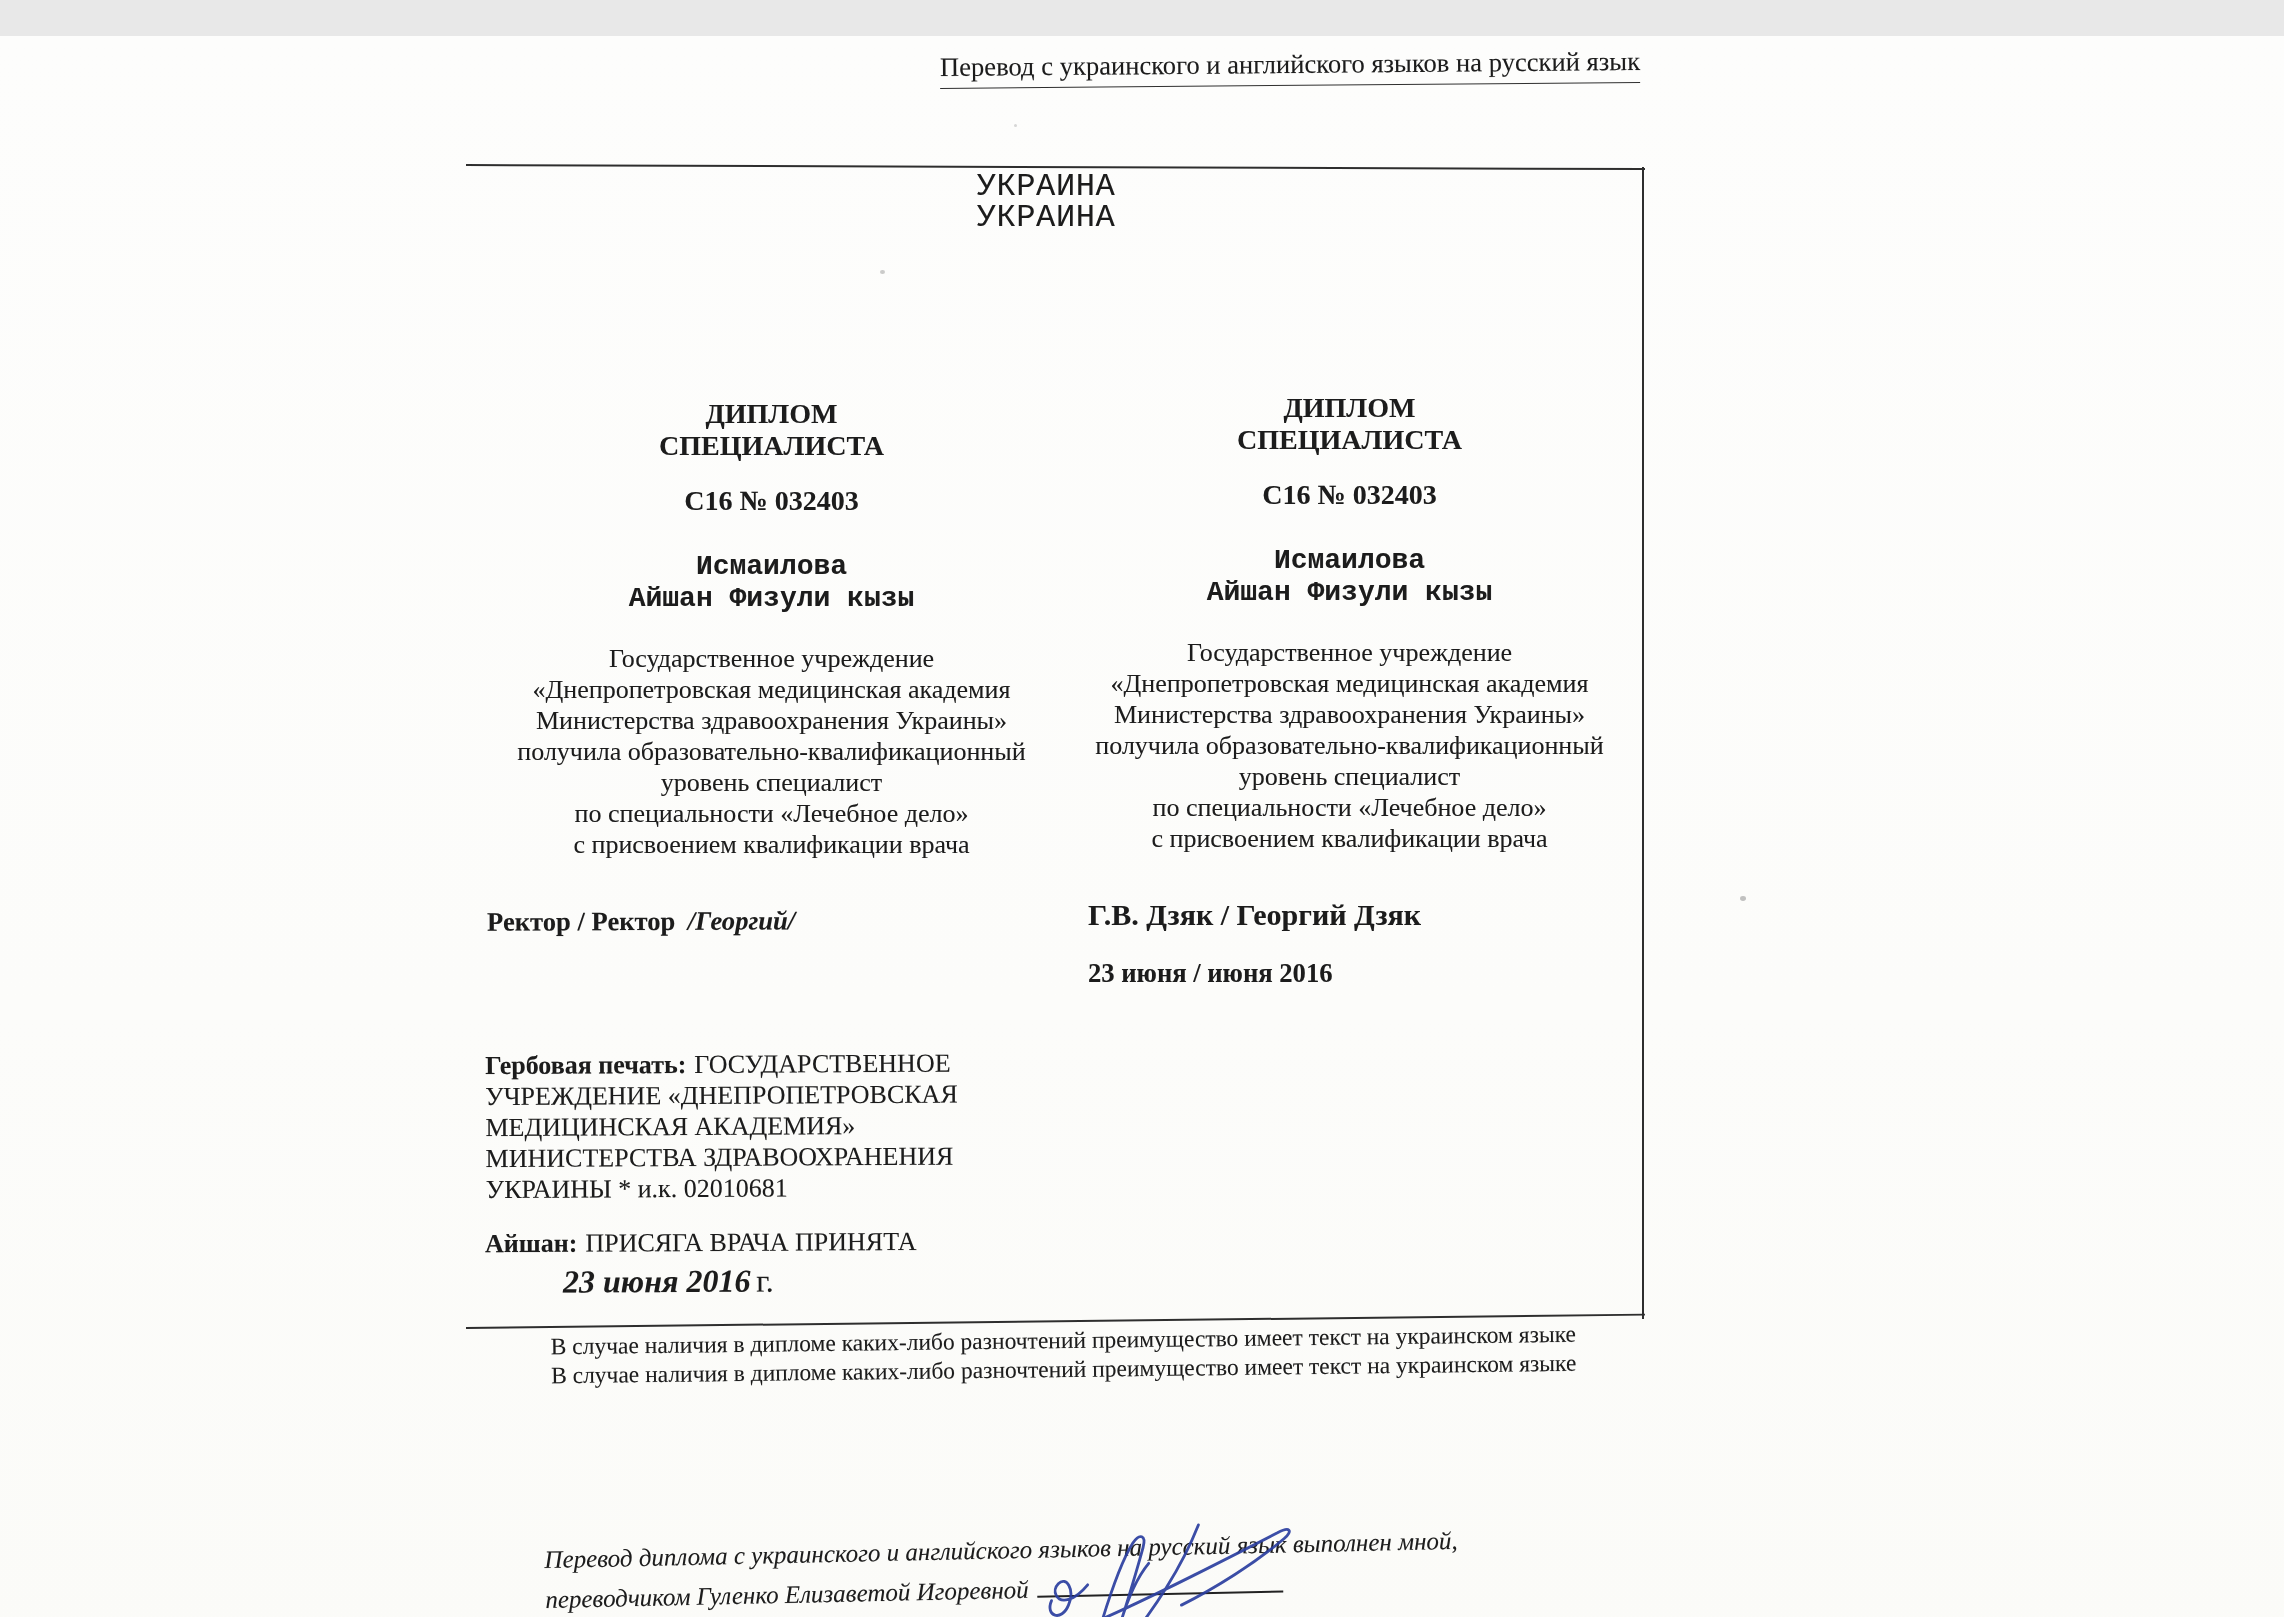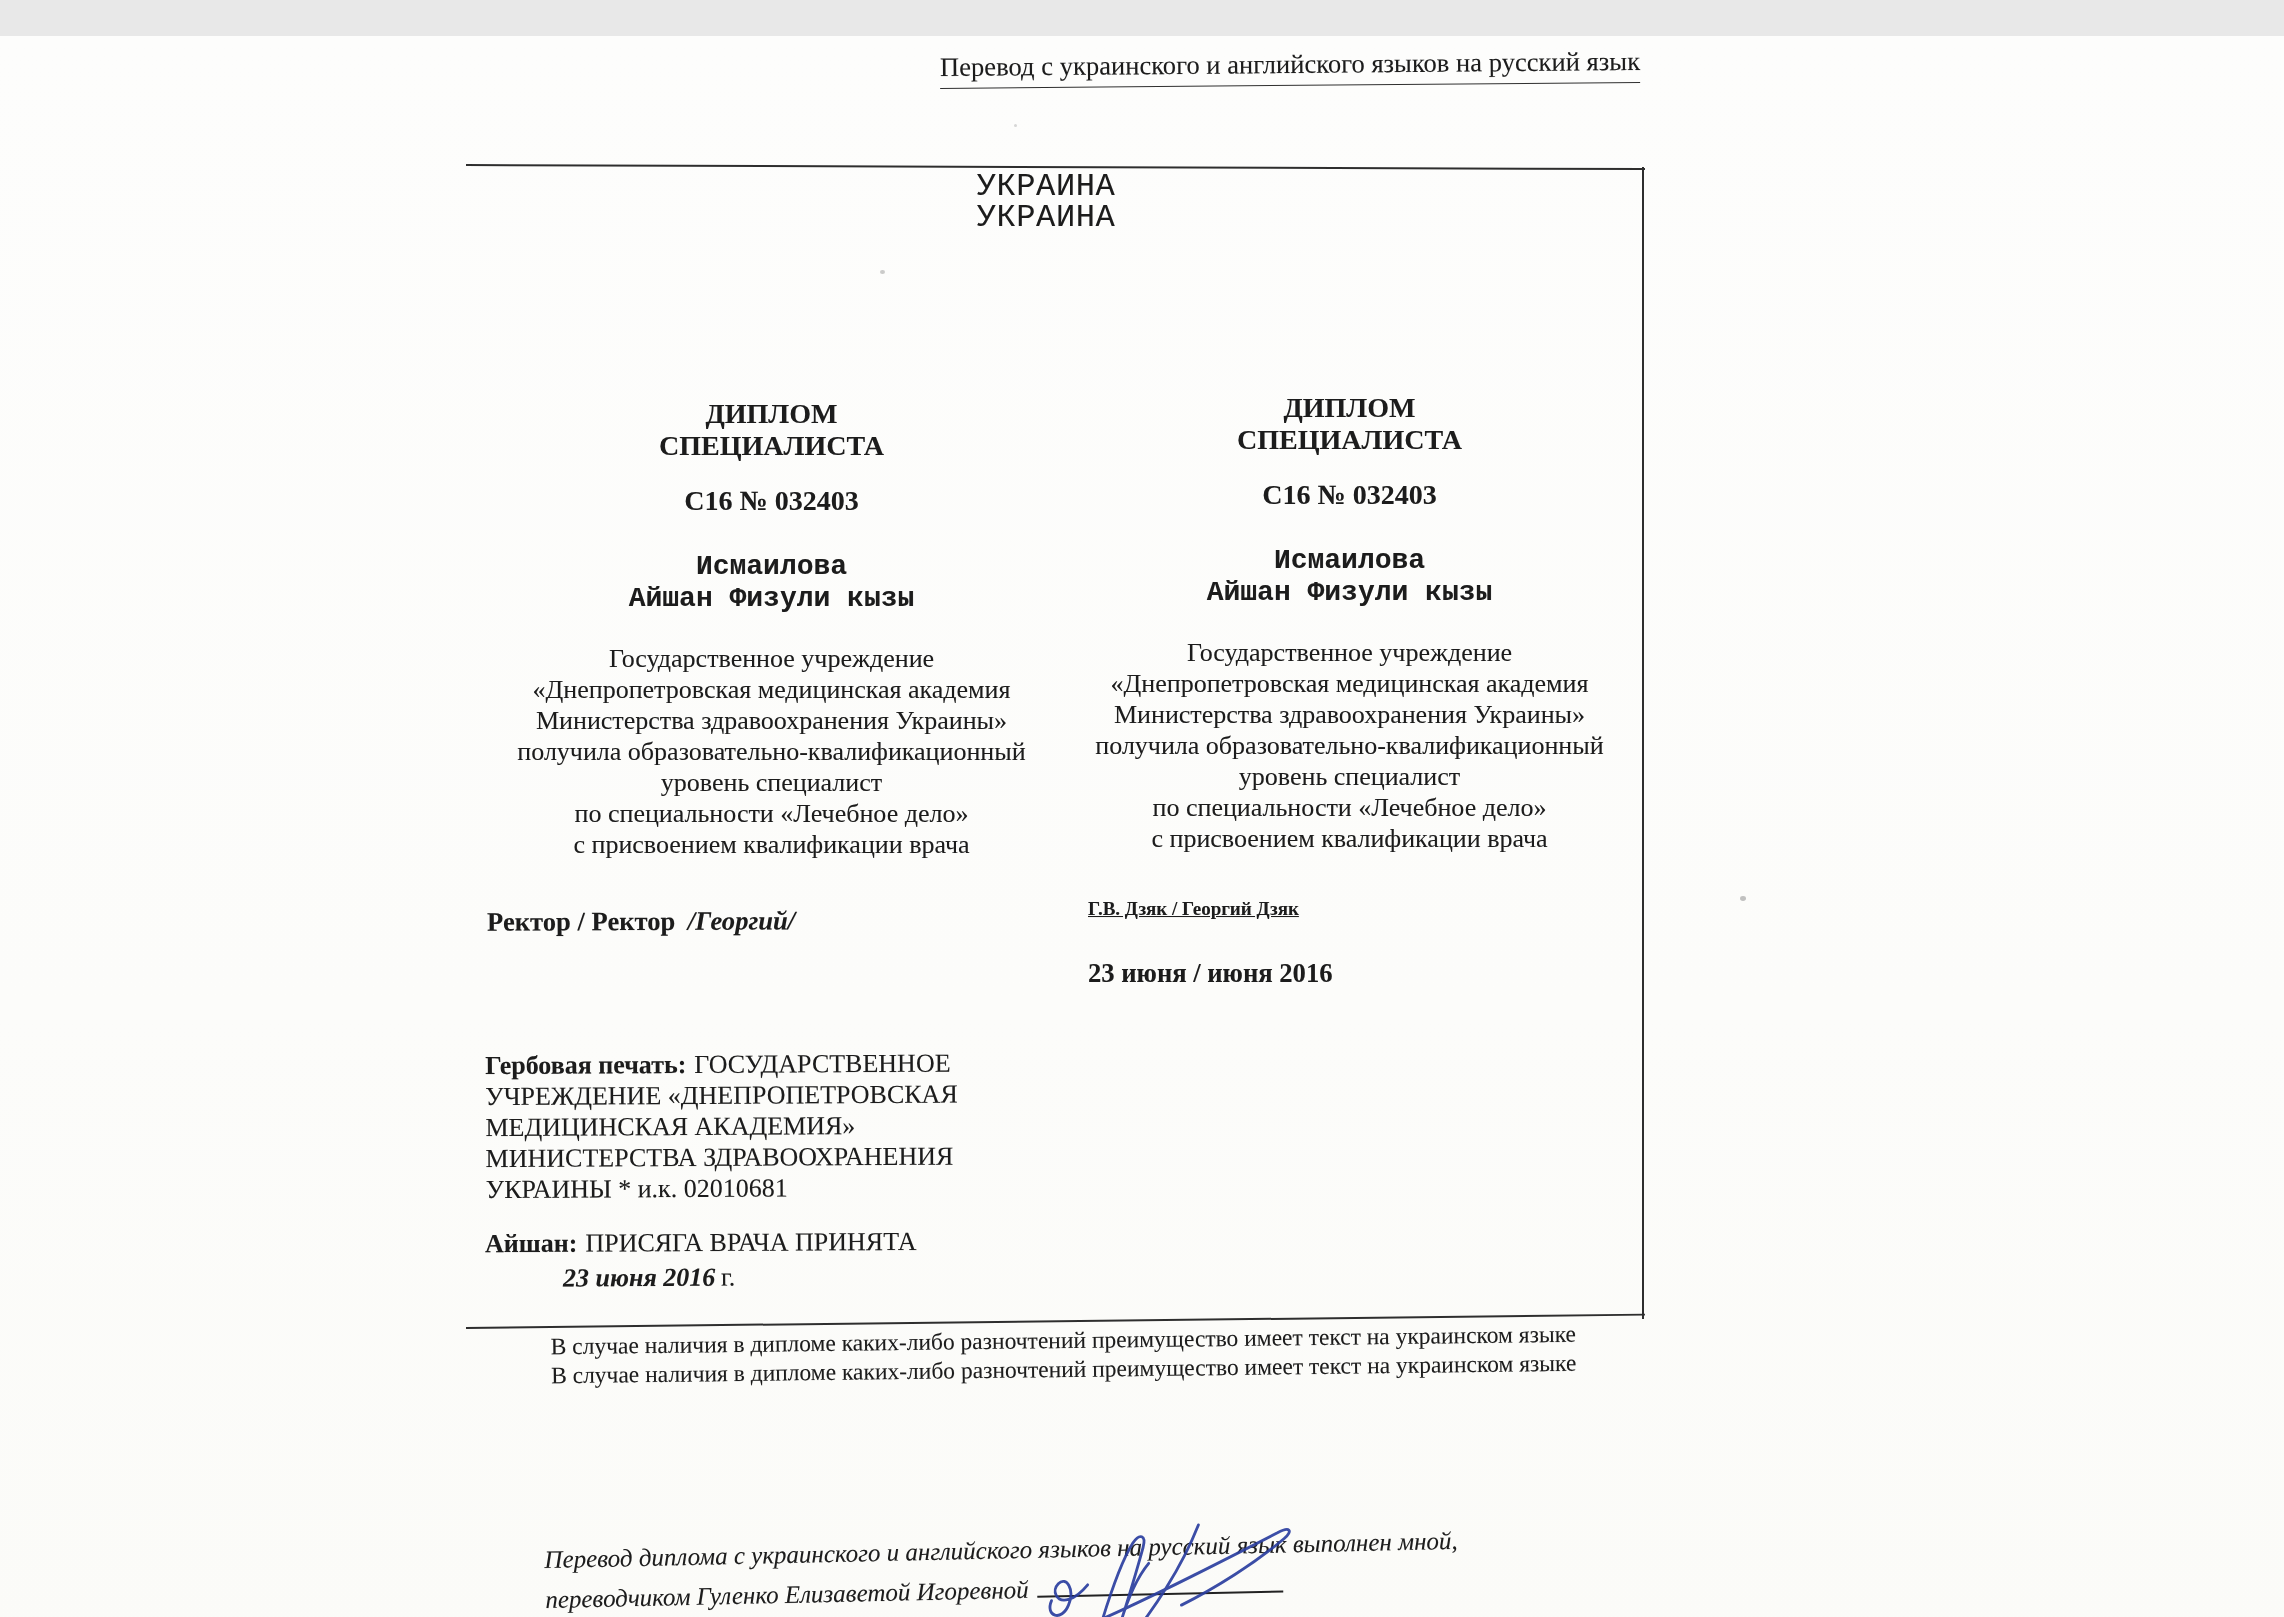--- a/index.html
+++ b/index.html
@@ -34,29 +34,29 @@
   .col{width:571px; text-align:center;}
   .col-left{left:486px; top:362px;}
   .col-right{left:1064px; top:356px;}
   .col-title{font-size:28px; line-height:32px; font-weight:bold;}
   .serial{margin-top:23px; font-size:28px; font-weight:bold;}
   .holder{margin-top:34px; font-size:28px; line-height:32px; font-weight:bold;font-family:Liberation Mono, monospace;}
   .col-body{margin-top:28px; font-size:26px; line-height:31px;}
   
   .rector-line{left:487px; top:870px; font-size:26.6px; font-weight:bold; transform:rotate(-0.25deg); white-space:nowrap;}
   .sig-note{font-style:italic; margin-left:12.4px;}
-  .rector-name{left:1088px; top:862px; font-size:19px; font-weight:bold; white-space:nowrap;text-decoration:underline;}
+  .rector-name{left:1088px; top:862px; font-size:30px; font-weight:bold; white-space:nowrap;}
   .issue-date{left:1088px; top:922px; font-size:26.6px; font-weight:bold; white-space:nowrap;}
   
   .seal-block{left:485px; top:1014px; width:565px; font-size:26px; line-height:31px; transform:rotate(-0.3deg); transform-origin:left top;}
   .seal-label{font-weight:bold;}
   .after-label{margin-left:8px;}
   .stamp-line1{left:485px; top:1192px; font-size:26px; transform:rotate(-0.3deg); white-space:nowrap;}
   .stamp-label{font-weight:bold;}
-  .stamp-line2{left:563px; top:1227px; font-size:26px; transform:rotate(-0.3deg); white-space:nowrap;}
+  .stamp-line2{left:563px; top:1227px; font-size:32px; transform:rotate(-0.3deg); white-space:nowrap;}
   .stamp-date{font-weight:bold; font-style:italic;}
   .suffix{margin-left:5.7px;}
   
   .footnote-block{left:529px; top:1290px; width:1069px; text-align:center; font-size:23.5px; line-height:29px; transform:rotate(-0.7deg);}
   
   .translator-block{left:544px; top:1504px; font-size:25px; font-style:italic; line-height:40px; transform:rotate(-1.2deg); transform-origin:left top; white-space:nowrap;}
   .sig-underline{display:inline-block; width:246px; margin-left:8px; border-bottom:2.3px solid #222; height:19px;}
   .signature-svg{left:1012px; top:1464px;}
   
   .speck{background:#8f8f8f; border-radius:50%; opacity:.45;}

